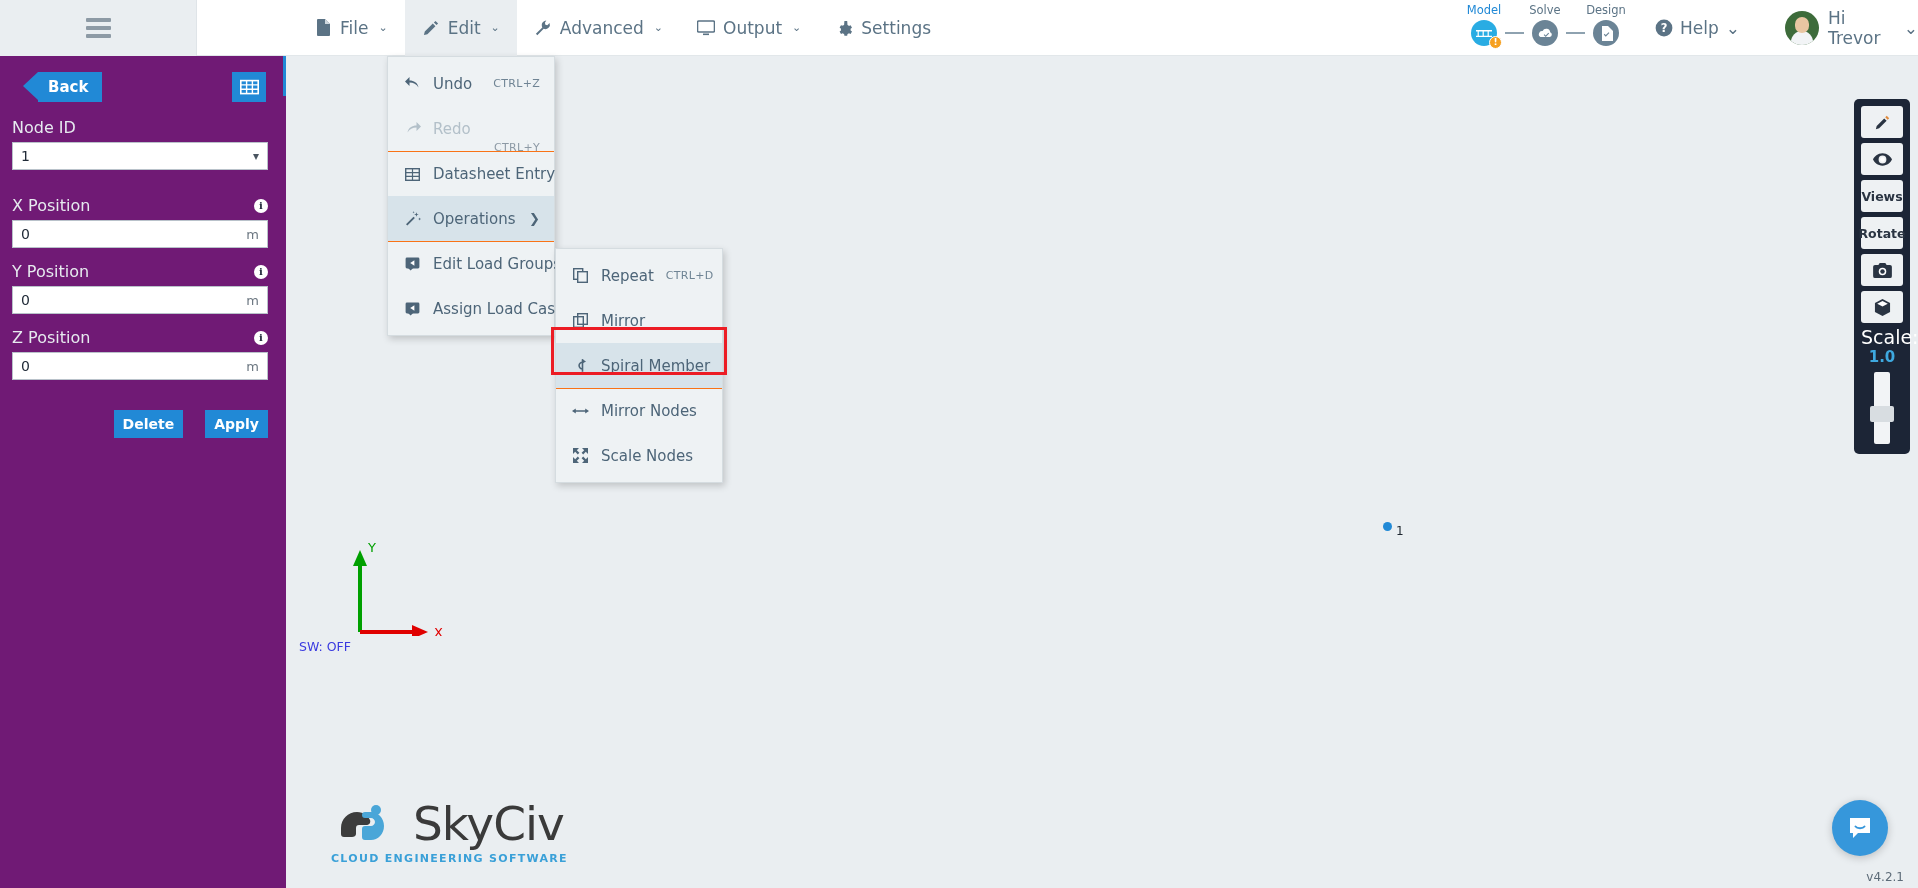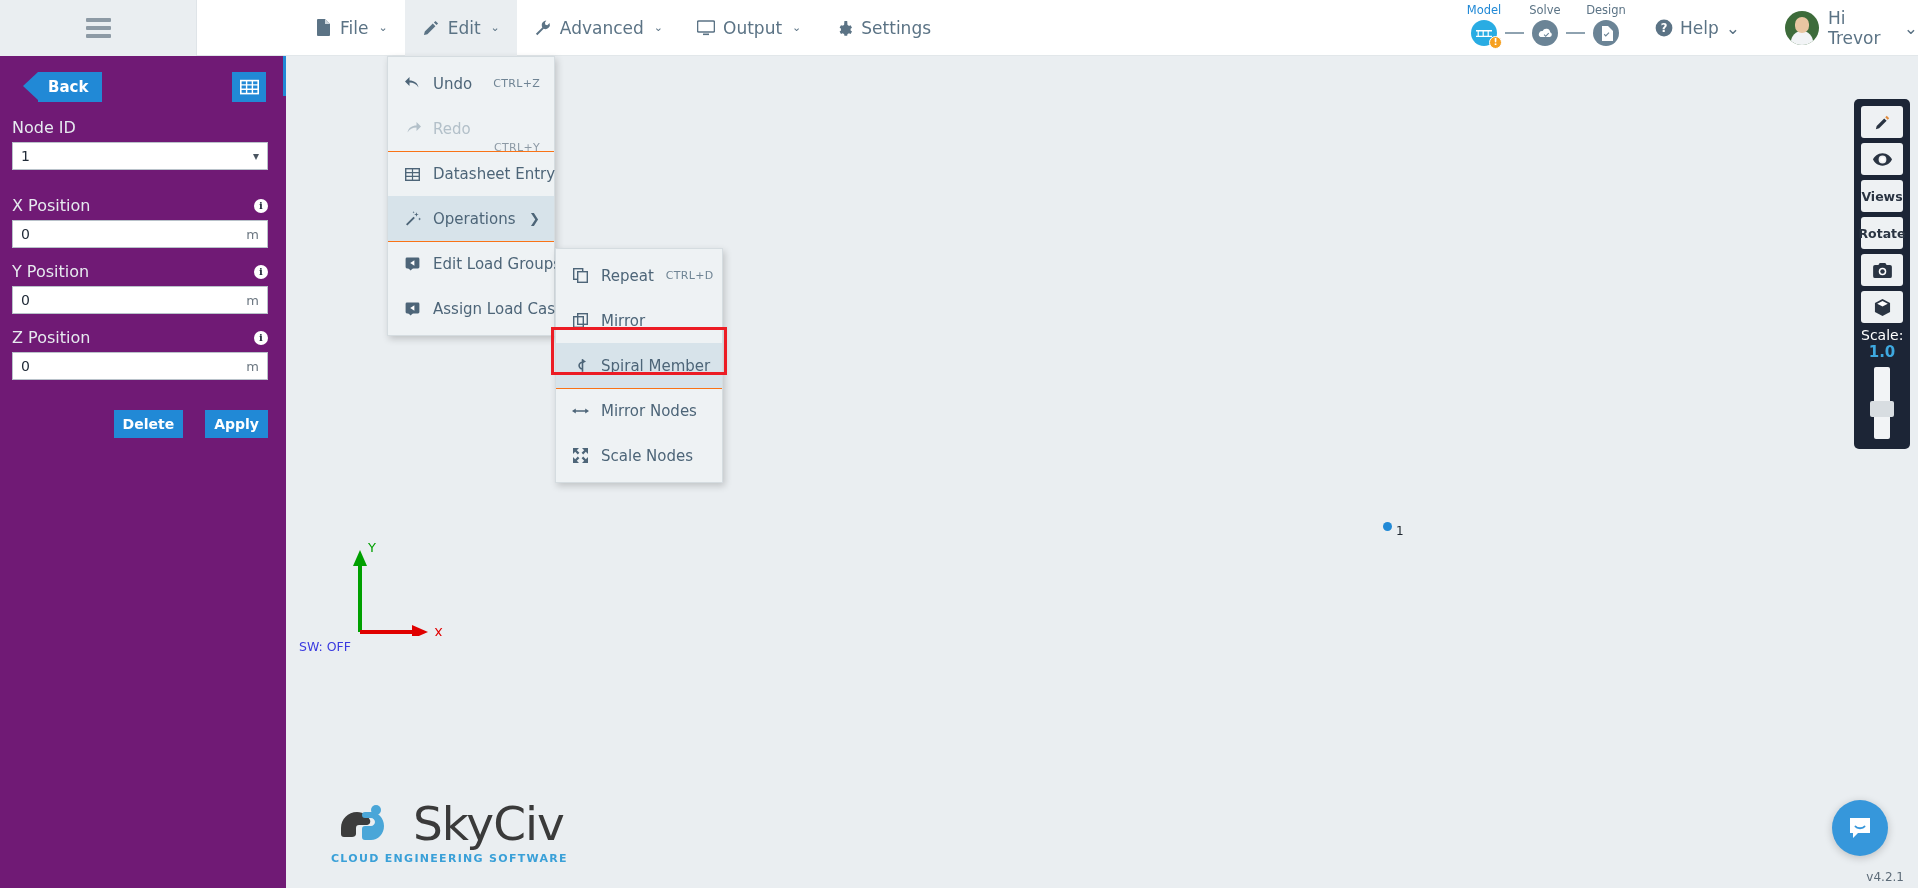--- a/index.html
+++ b/index.html
@@ -134,21 +134,21 @@
   
   .rtool {
     position: absolute; right: 8px; top: 99px; width: 56px;
     background: #1c2536; border-radius: 5px; padding: 7px 7px 10px 7px; z-index: 25;
   }
   .rbtn {
     width: 42px; height: 32px; background: #eef1f3; border-radius: 3px;
     display:flex; align-items:center; justify-content:center; margin-bottom: 5px;
     cursor:pointer; font-size: 12.5px; color: #2a3442; font-weight: bold;
   }
-  .rscale-lbl { color:#fff; font-size: 14px; text-align:center; line-height: 1.05; margin-top: 2px; }
+  .rscale-lbl { color:#fff; font-size: 19px; text-align:center; line-height: 1.05; margin-top: 2px; }
   .rscale-val { color:#3ea9e0; font-size: 15px; text-align:center; font-weight: bold; }
   .slider { width: 16px; height: 72px; background: #f2f4f6; margin: 6px auto 0; position: relative; border-radius: 2px; }
   .slider-thumb { position:absolute; left:-4px; top: 34px; width: 24px; height: 16px; background: #d8dde1; border-radius: 2px; cursor:pointer; }
 
   
   .dropdown {
     position: absolute; background: #eef2f4; border: 1px solid #d5dce0;
     box-shadow: 2px 3px 7px rgba(0,0,0,.18); z-index: 60; padding: 4px 0;
   }
   #edit-menu { left: 387px; top: 56px; width: 168px; }

